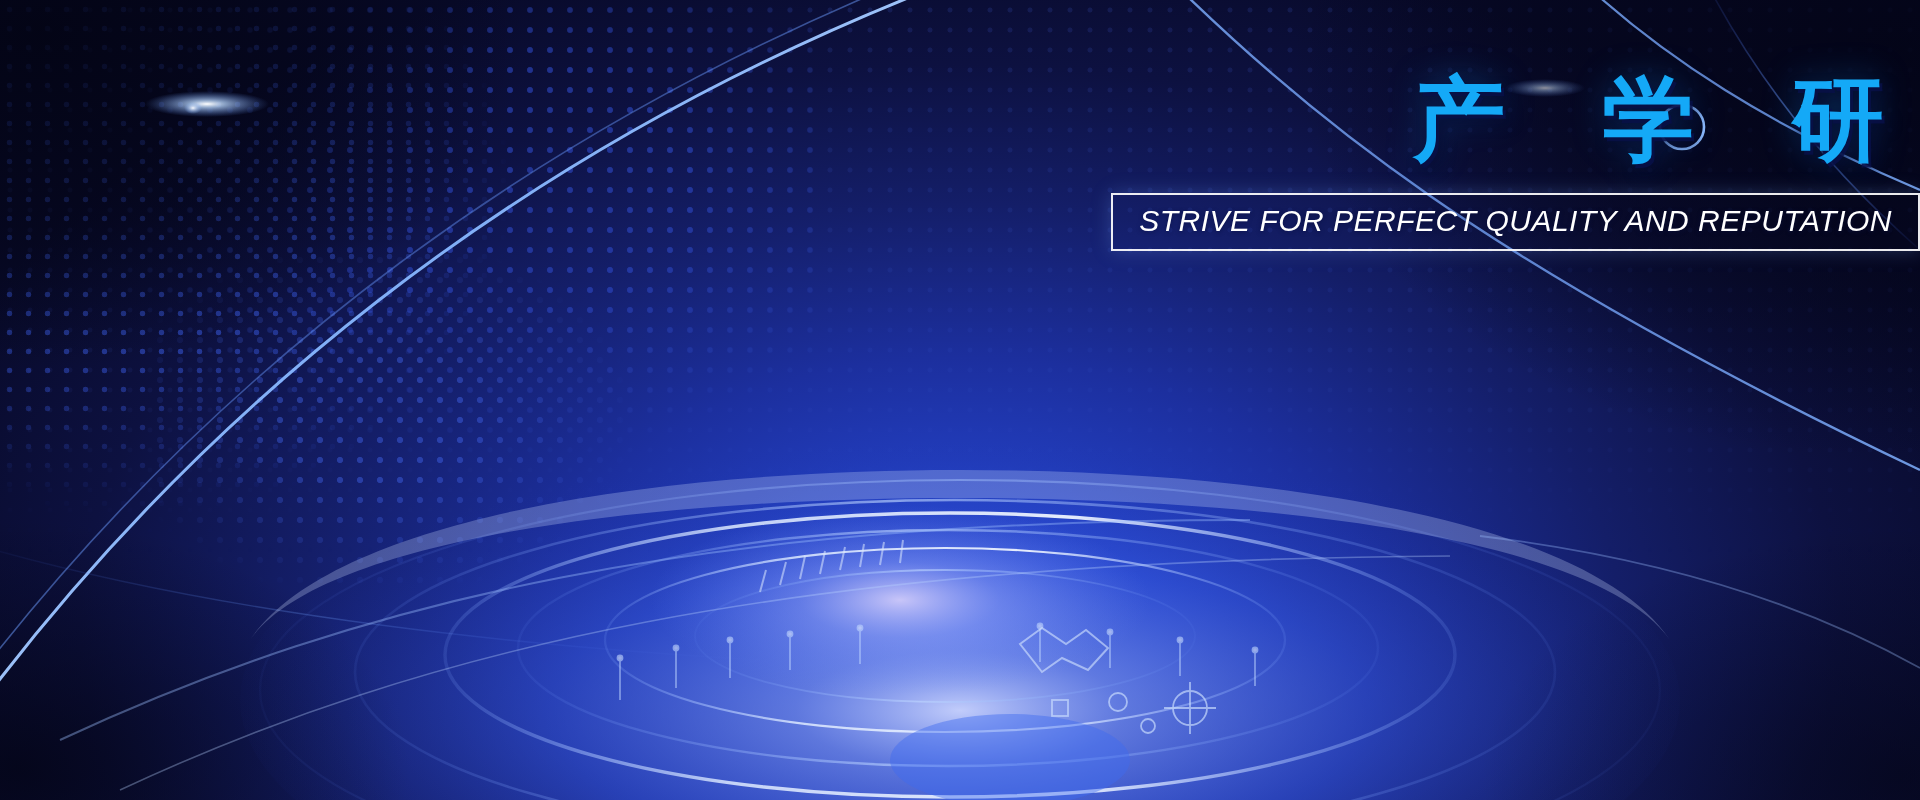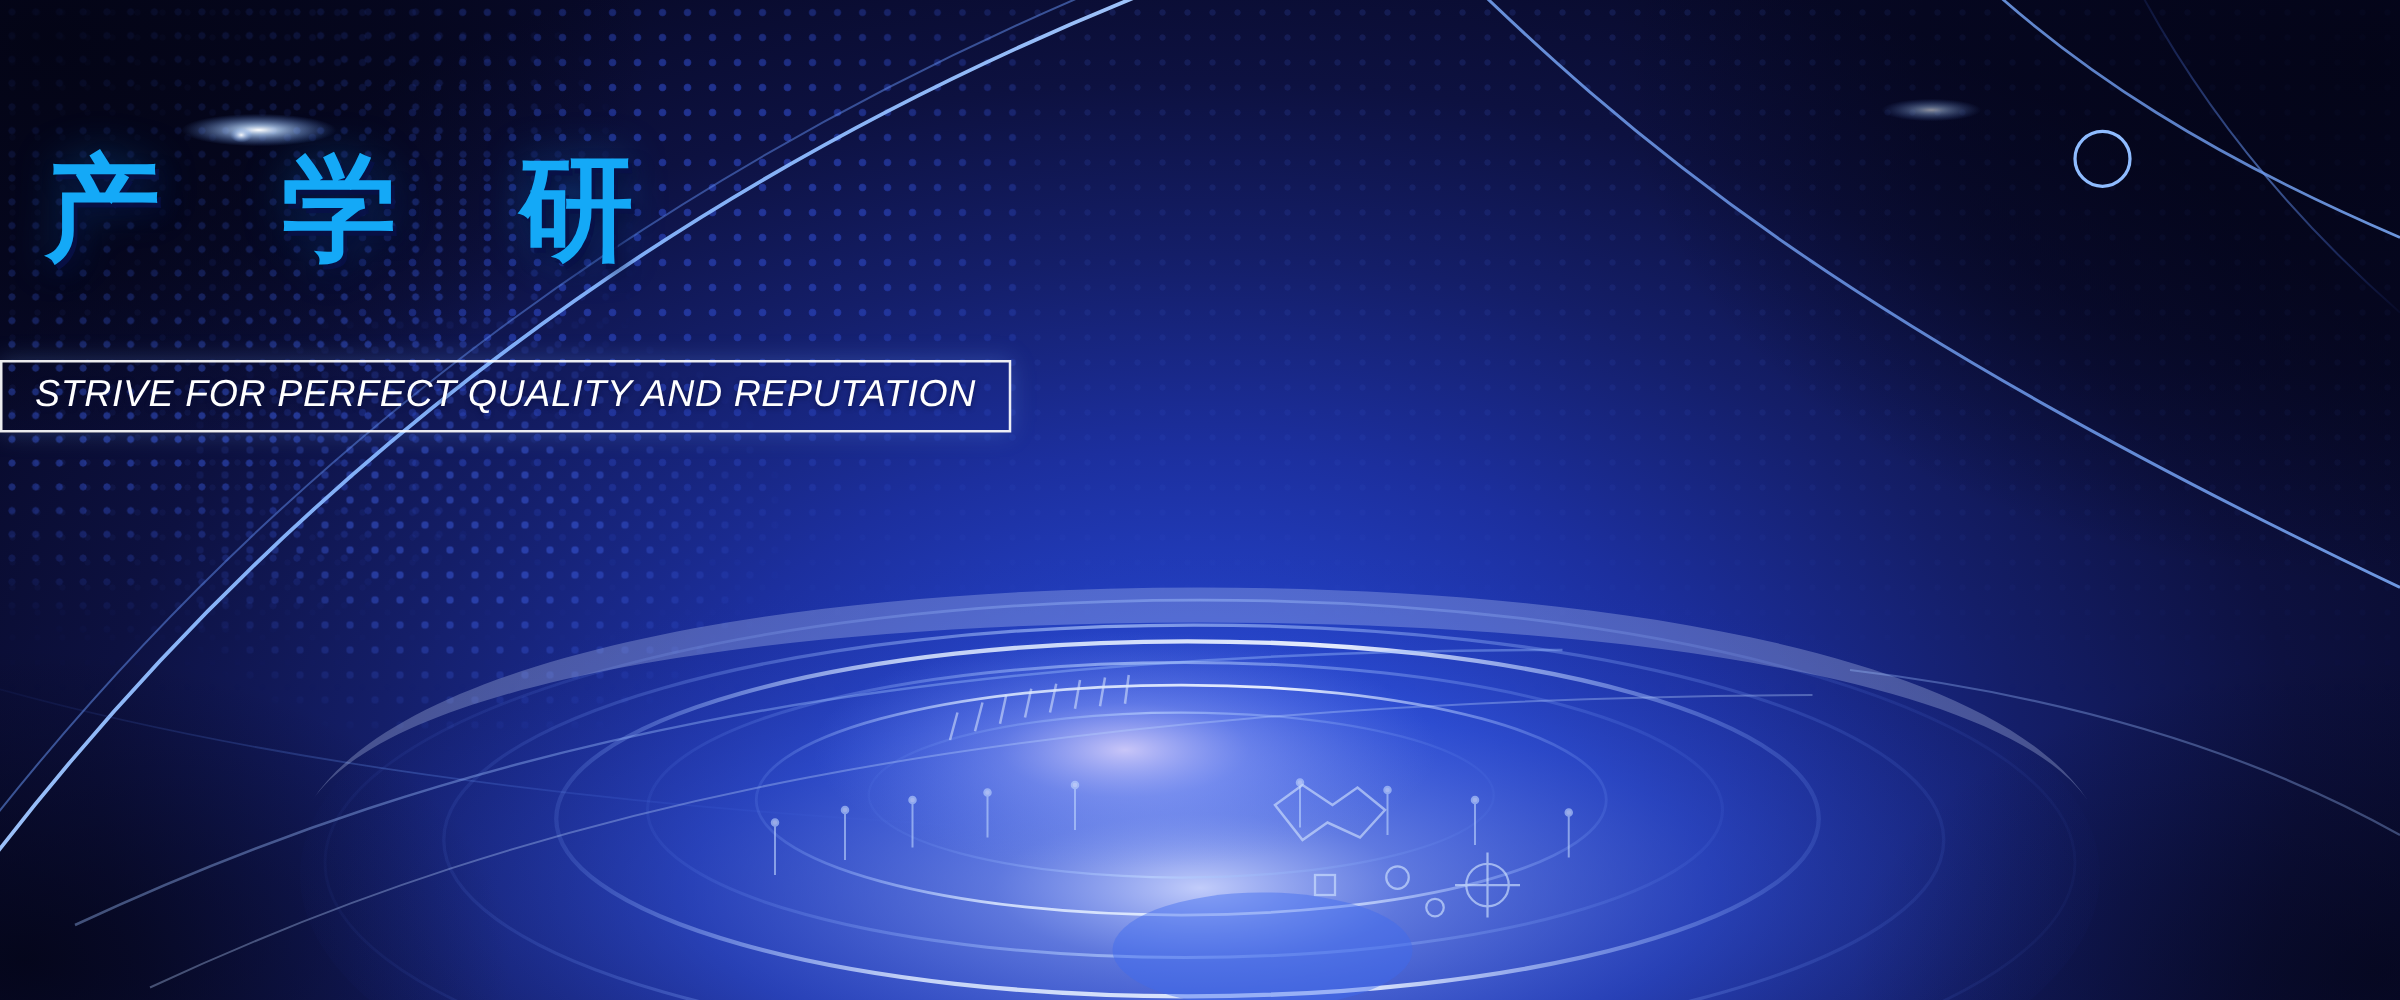--- a/index.html
+++ b/index.html
@@ -69,23 +69,22 @@
     -webkit-mask-image:linear-gradient(180deg,#000 0%, rgba(0,0,0,.55) 45%, transparent 70%);
     mask-image:linear-gradient(180deg,#000 0%, rgba(0,0,0,.55) 45%, transparent 70%);
   }
 
   svg.layer{ width:1920px; height:800px; }
 
   
   #content{
     position:absolute; inset:0;
     display:flex; flex-direction:column;
-    align-items:flex-start; justify-content:flex-start;
-    padding-top:116px;
-    gap:31px;
+    align-items:flex-end; justify-content:flex-start;
+    padding-top:68px;
   }
 
   #main-title{
     font-size:92px;
     font-weight:bold;
     letter-spacing:36px;
     text-indent:36px;
     color:#14a9f7;
     line-height:1.12;
     text-shadow:
@@ -104,21 +103,21 @@
     color:#ffffff;
     line-height:1.1;
     text-shadow:
        3px 4px 0 rgba(10,18,80,.8),
        5px 7px 12px rgba(5,9,50,.7),
        0 0 26px rgba(150,190,255,.28);
     white-space:nowrap;
   }
 
   #slogan-box{
-    margin-top:38px;
+    margin-top:22px;
     border:2px solid rgba(255,255,255,.92);
     padding:9px 26px 11px 26px;
     box-shadow:0 0 18px rgba(120,170,255,.25);
   }
   #slogan-text{
     font-size:30px;
     font-style:italic;
     letter-spacing:.5px;
     color:#ffffff;
     white-space:nowrap;

